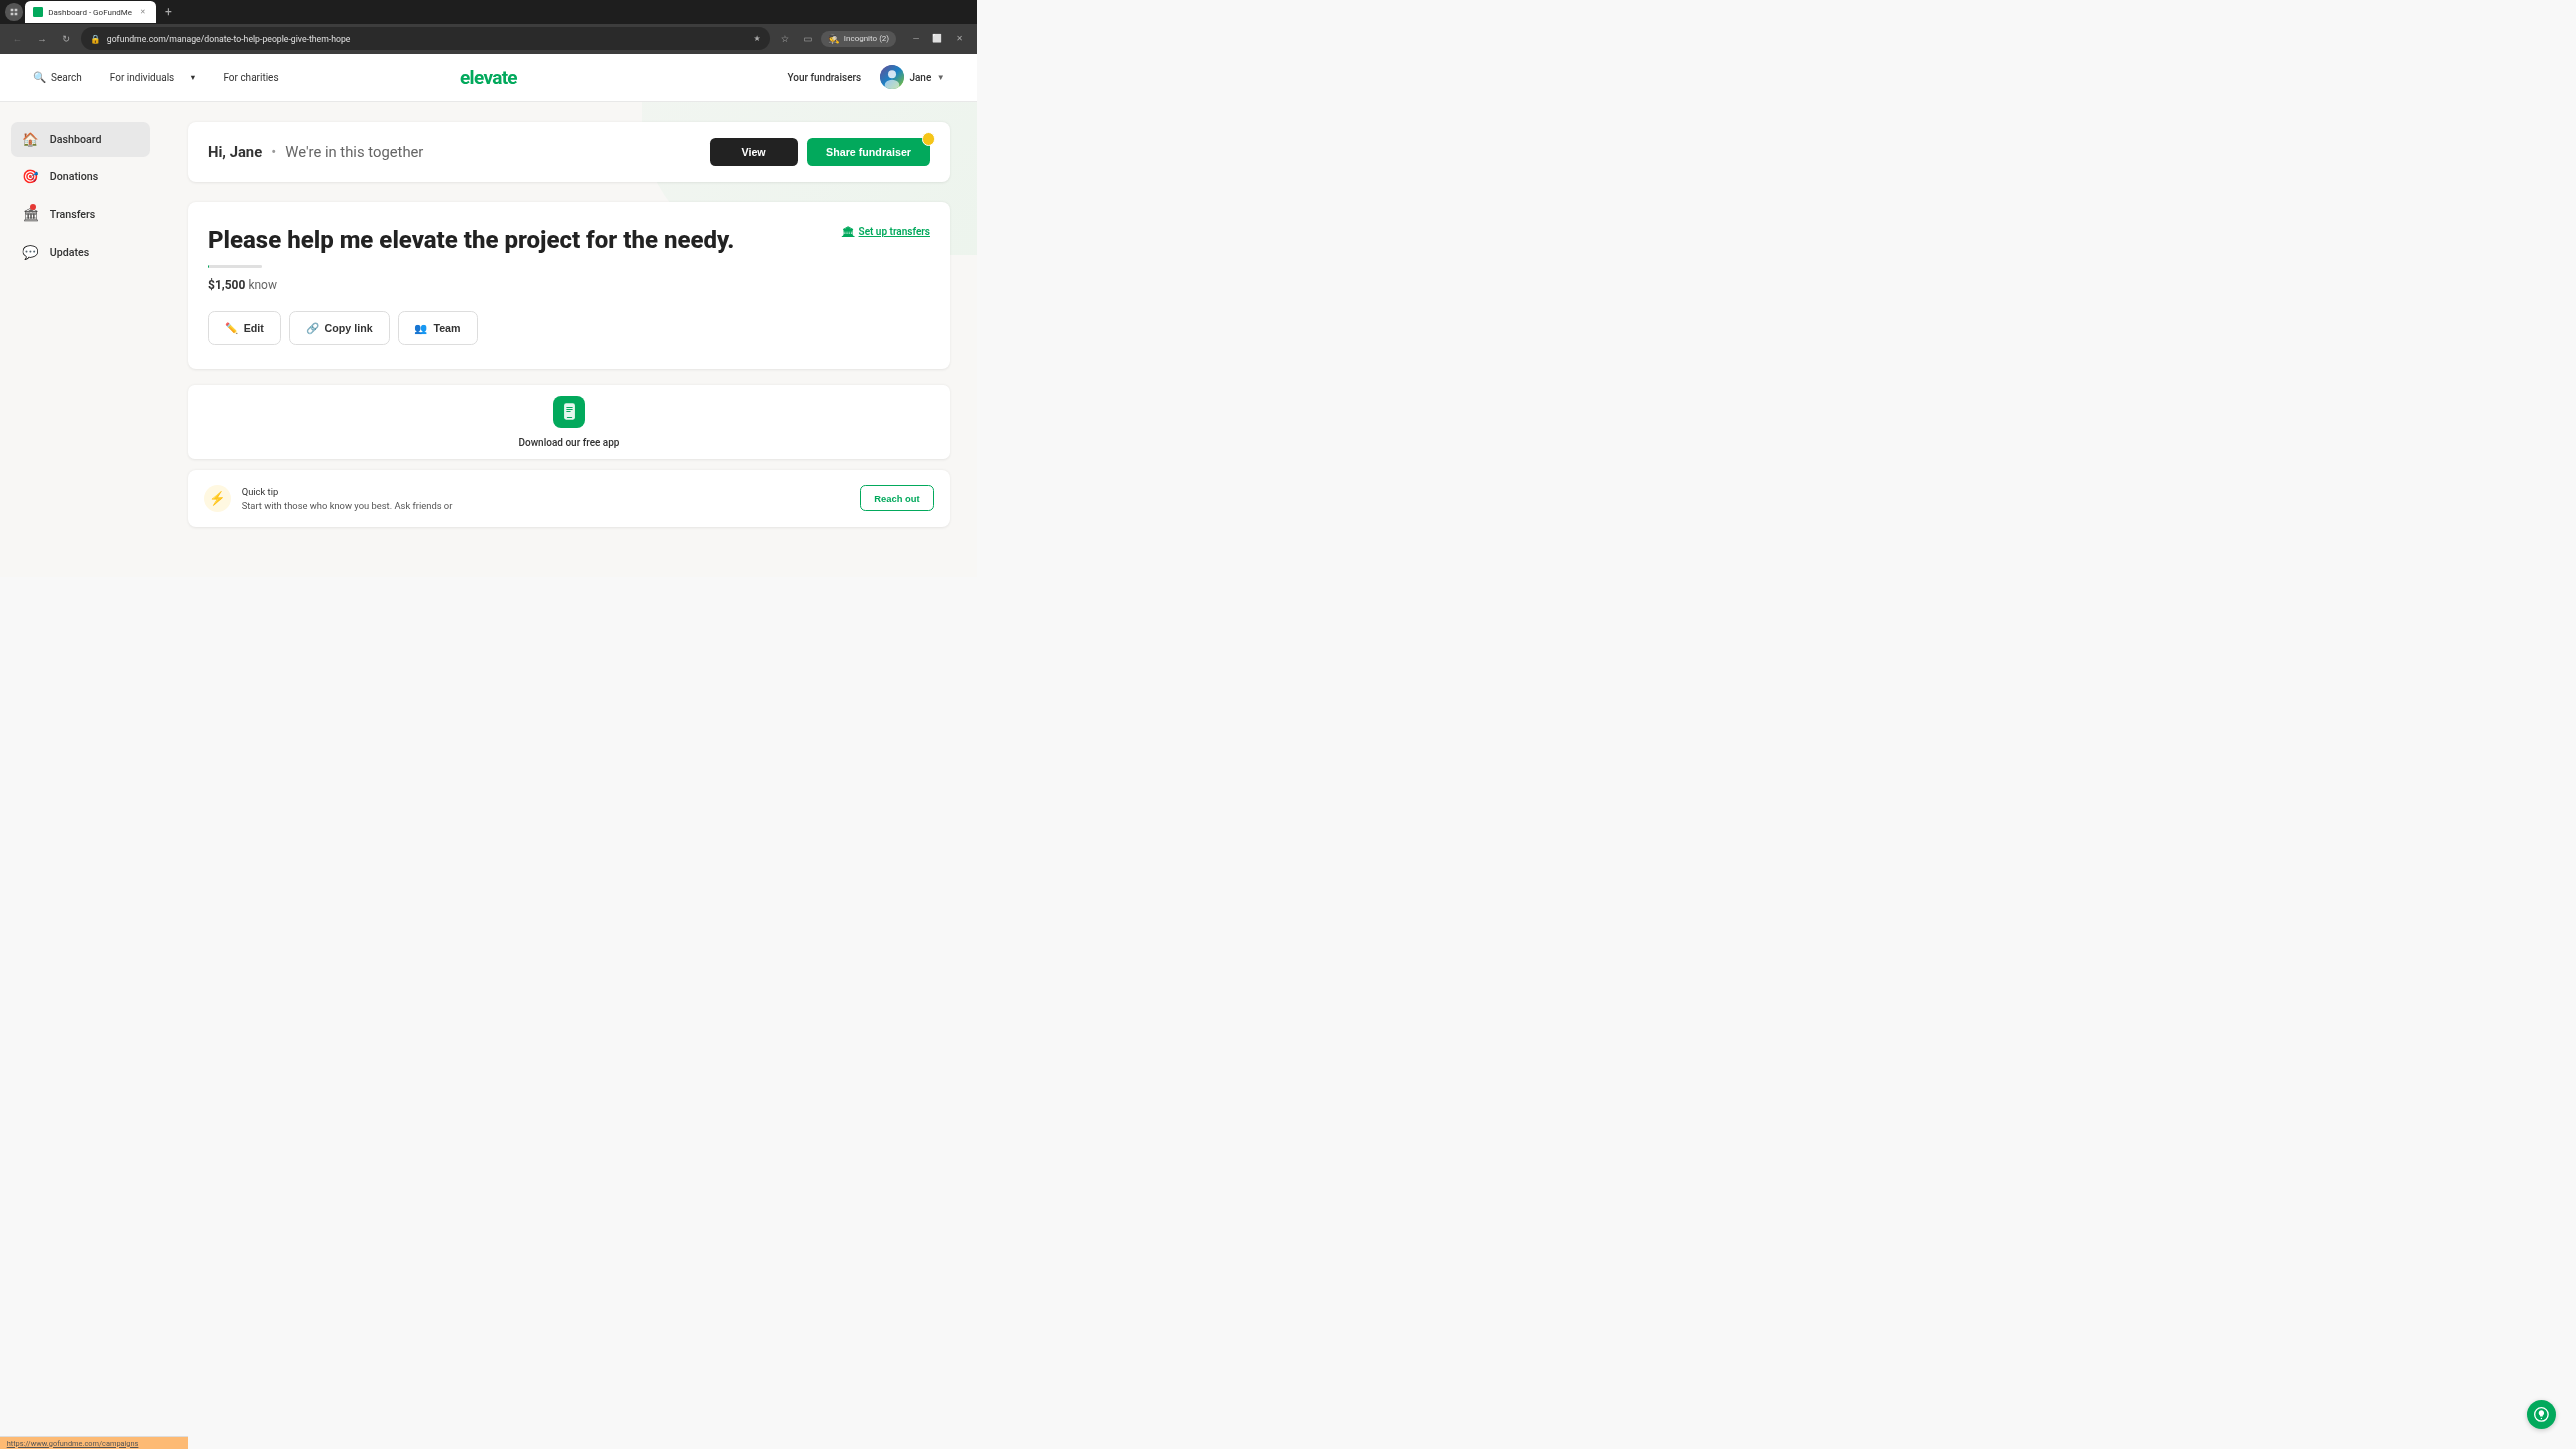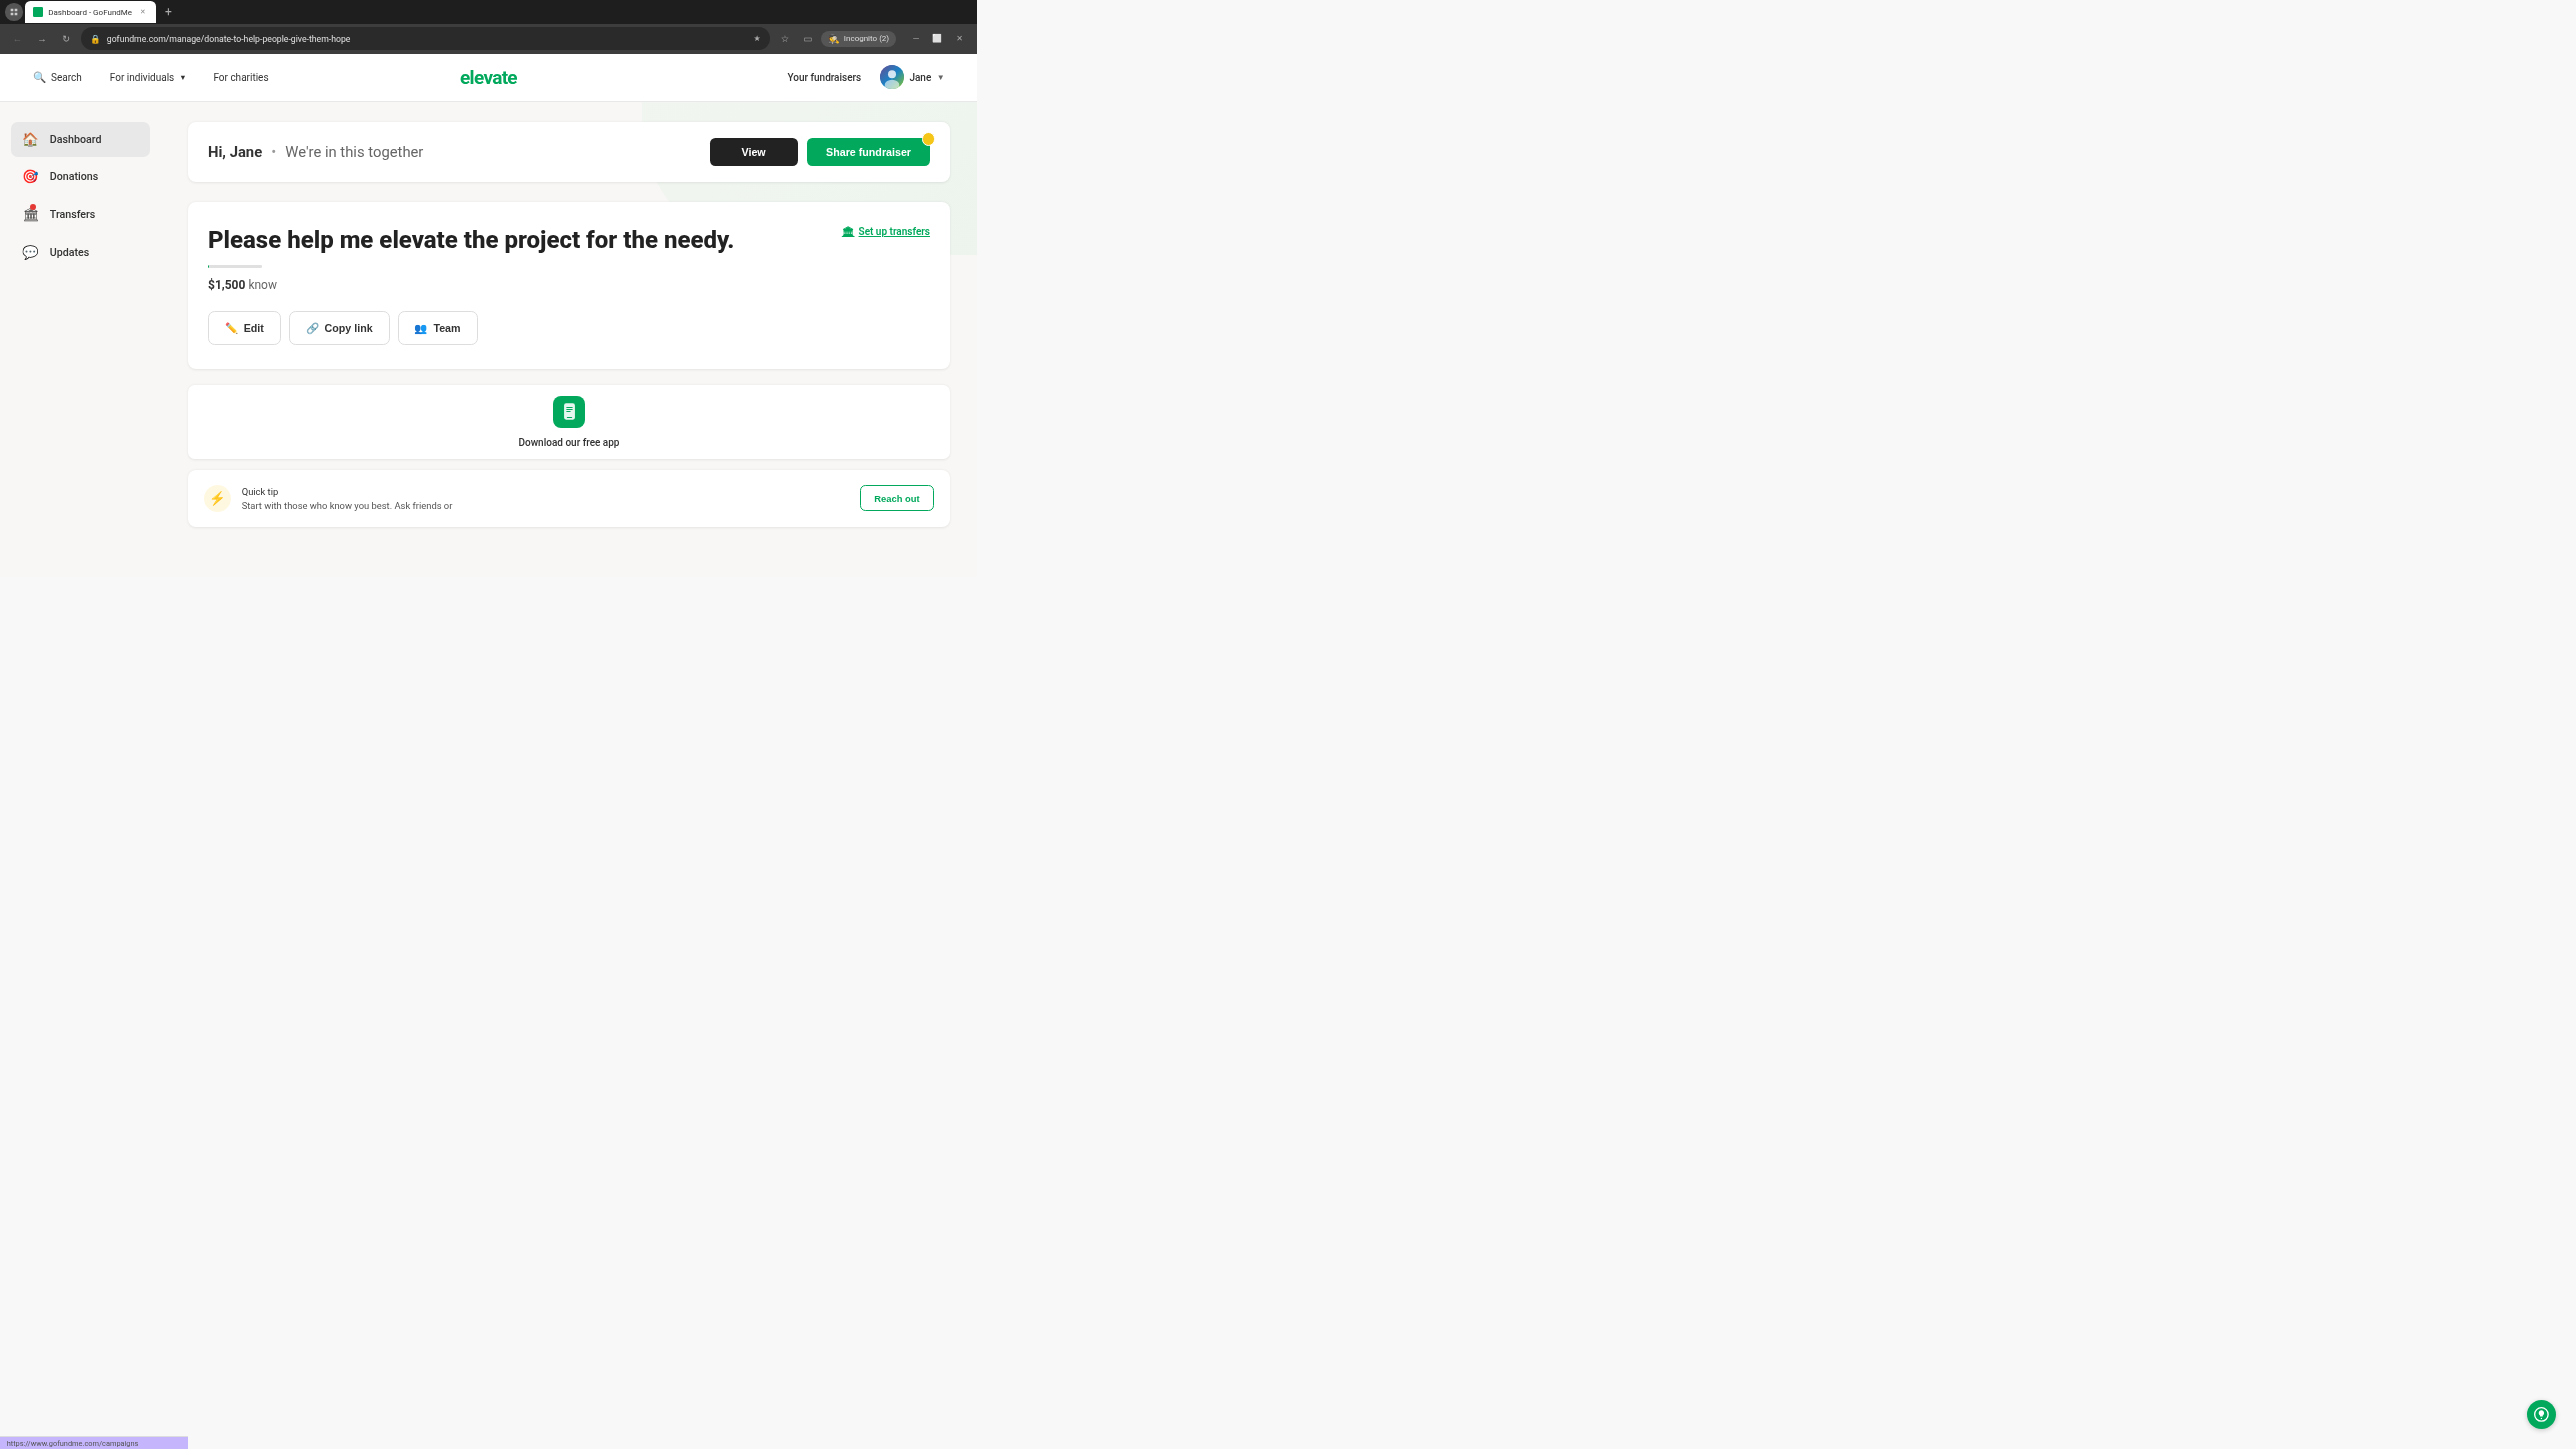--- a/index.html
+++ b/index.html
@@ -200,21 +200,21 @@
       gap: 4px;
       color: #333;
       font-size: 10px;
       cursor: pointer;
       padding: 4px 6.7px;
       border-radius: 4px;
     }
     .nav-item {
       display: flex;
       align-items: center;
-      gap: 5px;
+      gap: 15px;
       color: #333;
       font-size: 10px;
       cursor: pointer;
       padding: 4px 5.4px;
       border-radius: 4px;
     }
     .logo-wrapper {
       position: absolute;
       left: 50%;
       transform: translateX(-50%);
@@ -510,26 +510,27 @@
       font-weight: 600;
       cursor: pointer;
       white-space: nowrap;
     }
 
     
     .status-bar {
       position: fixed;
       bottom: 0;
       left: 0;
-      background: #c4b5fd;
+      background: #fdba74;
       padding: 1.3px 6.7px;
       font-size: 7.4px;
       color: #555;
       border-top: 0.7px solid #ddd;
       width: 188px;
+      text-decoration: underline;
     }
 
     
     .support-btn {
       position: fixed;
       bottom: 20px;
       right: 20px;
       width: 29.5px;
       height: 29.5px;
       background: #02a95c;

